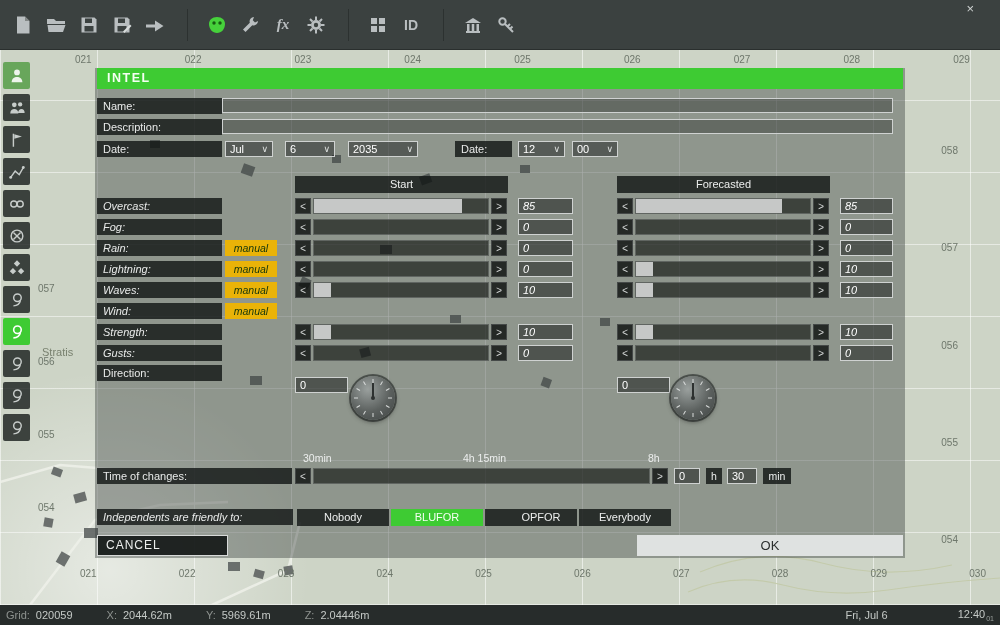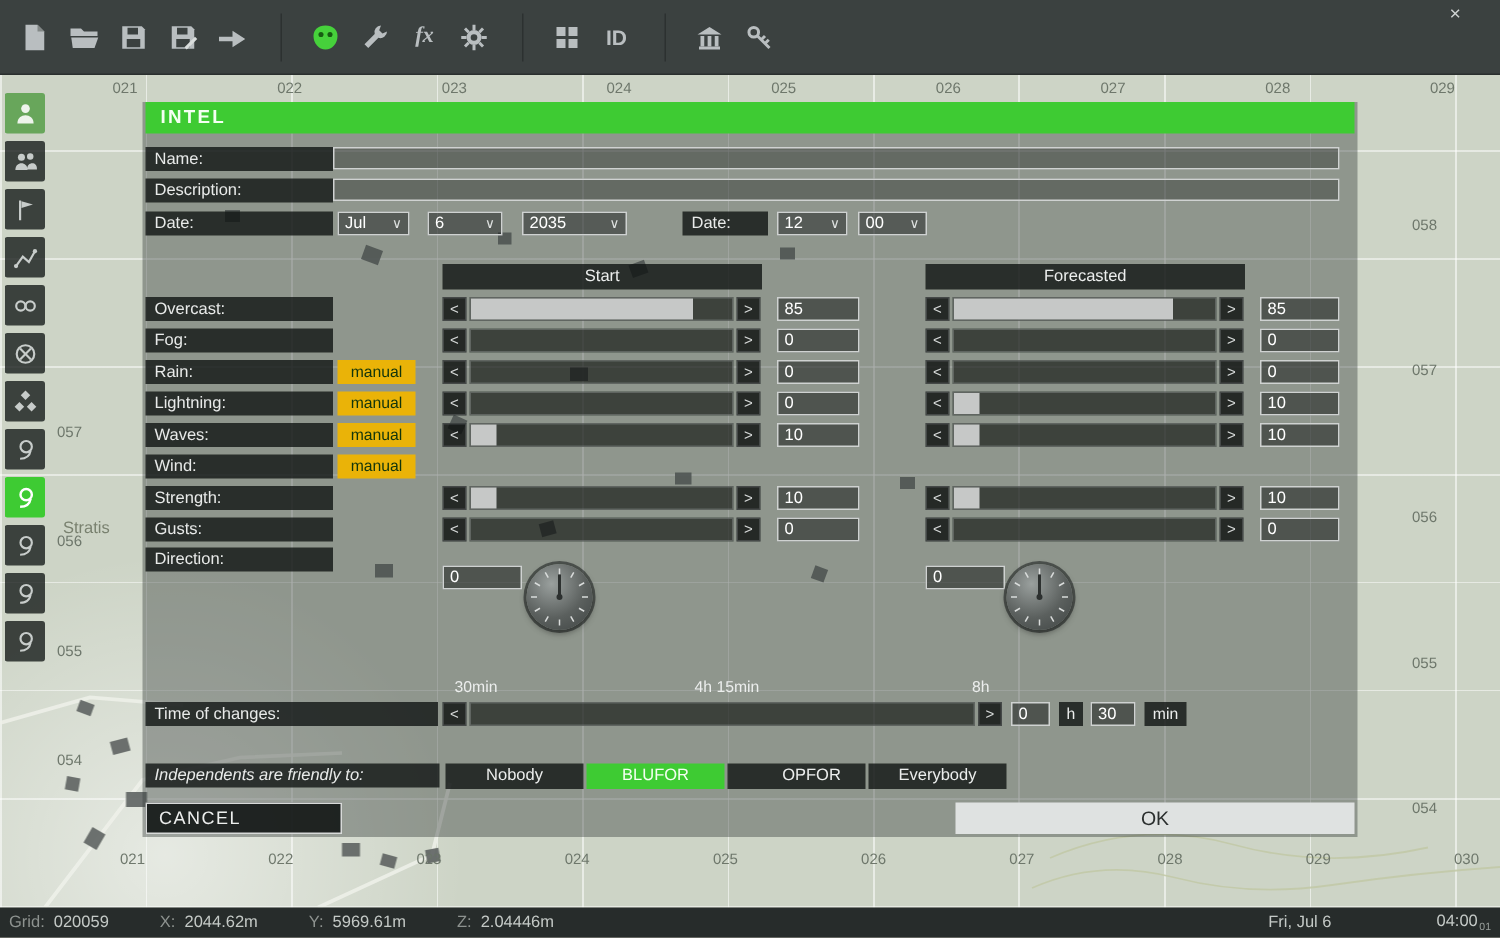--- a/index.html
+++ b/index.html
@@ -70,21 +70,21 @@
   .dd {
     position:absolute; height:16px; background:rgba(16,20,19,.45); border:1px solid #cfd2d1;
     display:flex; align-items:center; padding:0 4px; color:#fff;
   }
   .dd .chev { margin-left:auto; font-size:9px; color:#e0e3e2; }
   .hdrbox {
     position:absolute; height:17px; background:rgba(16,20,19,.8); color:#eceeed;
     text-align:center; line-height:17px;
   }
   .wrows { position:absolute; left:0; top:130px; right:0; }
-  .wrow { position:relative; height:16px; margin-bottom:5px; }
+  .wrow { position:relative; height:16px; margin-bottom:5px;font-style:italic; }
   .flabel { position:absolute; left:2px; width:125px; height:16px; background:rgba(16,20,19,.8); line-height:16px; padding-left:6px; }
   .manual-btn {
     position:absolute; left:130px; width:52px; height:16px; background:#eab308;
     color:#12350c; text-align:center; line-height:16px; font-size:10.5px;
   }
   .abtn {
     position:absolute; height:16px; background:rgba(14,17,16,.82); color:#d6d9d8;
     text-align:center; line-height:15px; font-size:10px; border:1px solid rgba(130,136,134,.35);
   }
   .track {
@@ -638,17 +638,17 @@
     <span class="pair">
         <span>Y:</span>
         <span class="sv">5969.61m</span>
       </span>
     <span class="pair">
         <span>Z:</span>
         <span class="sv">2.04446m</span>
       </span>
     <span class="right">
       <span class="date">Fri, Jul 6</span>
-      <span class="time"><span>04:00</span><span class="sec">01</span></span>
+      <span class="time"><span>12:40</span><span class="sec">01</span></span>
     </span>
   </footer>
 
 </div>
 
 </body></html>

